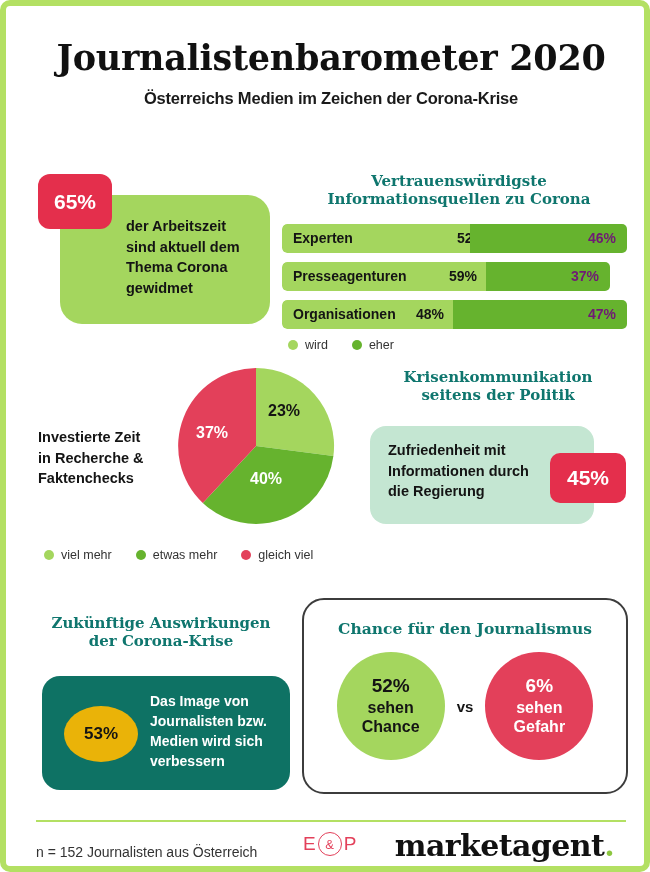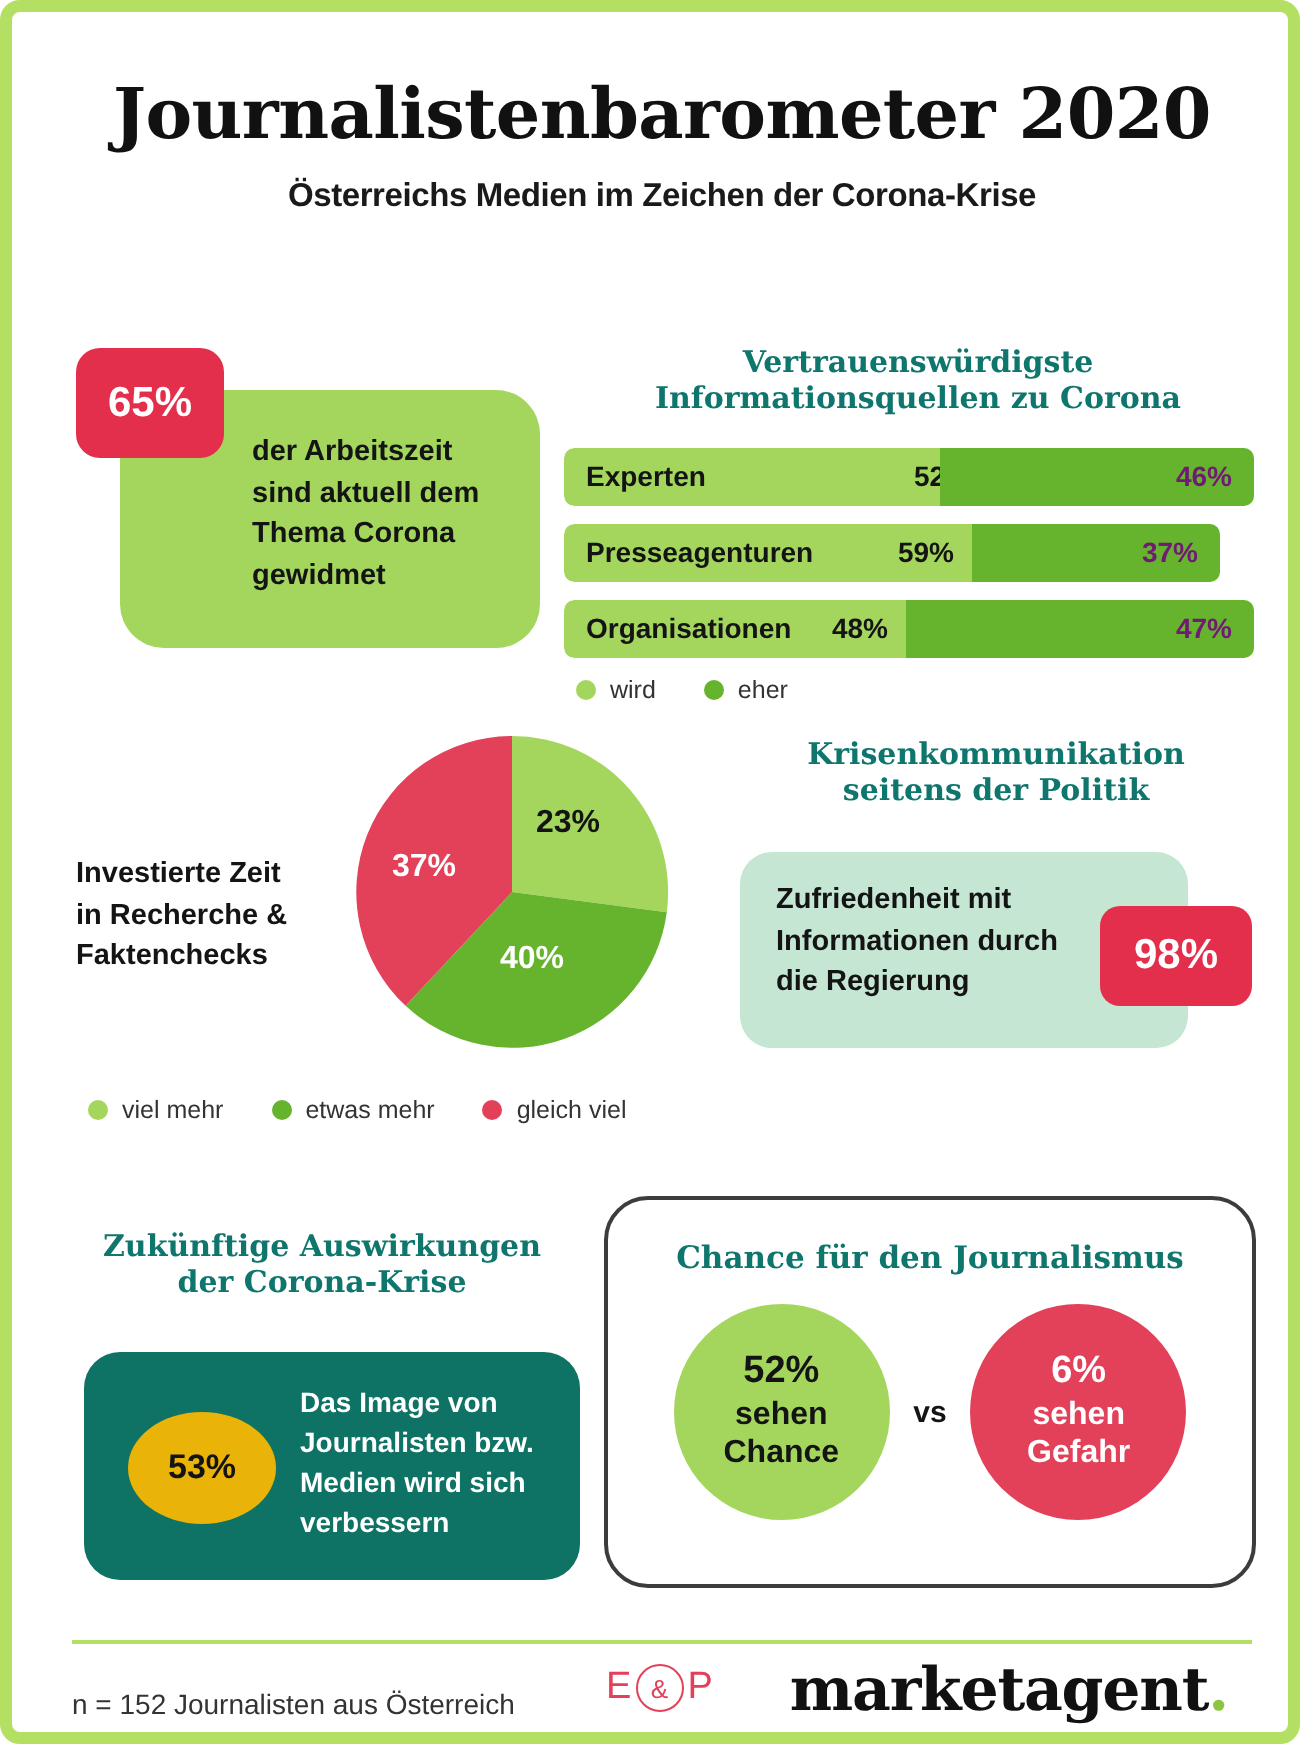--- a/index.html
+++ b/index.html
@@ -518,21 +518,21 @@
     </div>
   </div>
 
   <div id="block-krise">
     <div id="krise-title" class="sec-head" style="white-space:pre-line;">Krisenkommunikation
 seitens der Politik</div>
     <div id="krise-box"></div>
     <div id="krise-text">Zufriedenheit mit
 Informationen durch
 die Regierung</div>
-    <div id="krise-badge">98%</div>
+    <div id="krise-badge">45%</div>
   </div>
 
   <div id="block-future">
     <div id="future-title" class="sec-head" style="white-space:pre-line;">Zukünftige Auswirkungen
 der Corona-Krise</div>
     <div id="future-box"></div>
     <div id="future-ellipse">53%</div>
     <div id="future-text">Das Image von
 Journalisten bzw.
 Medien wird sich

